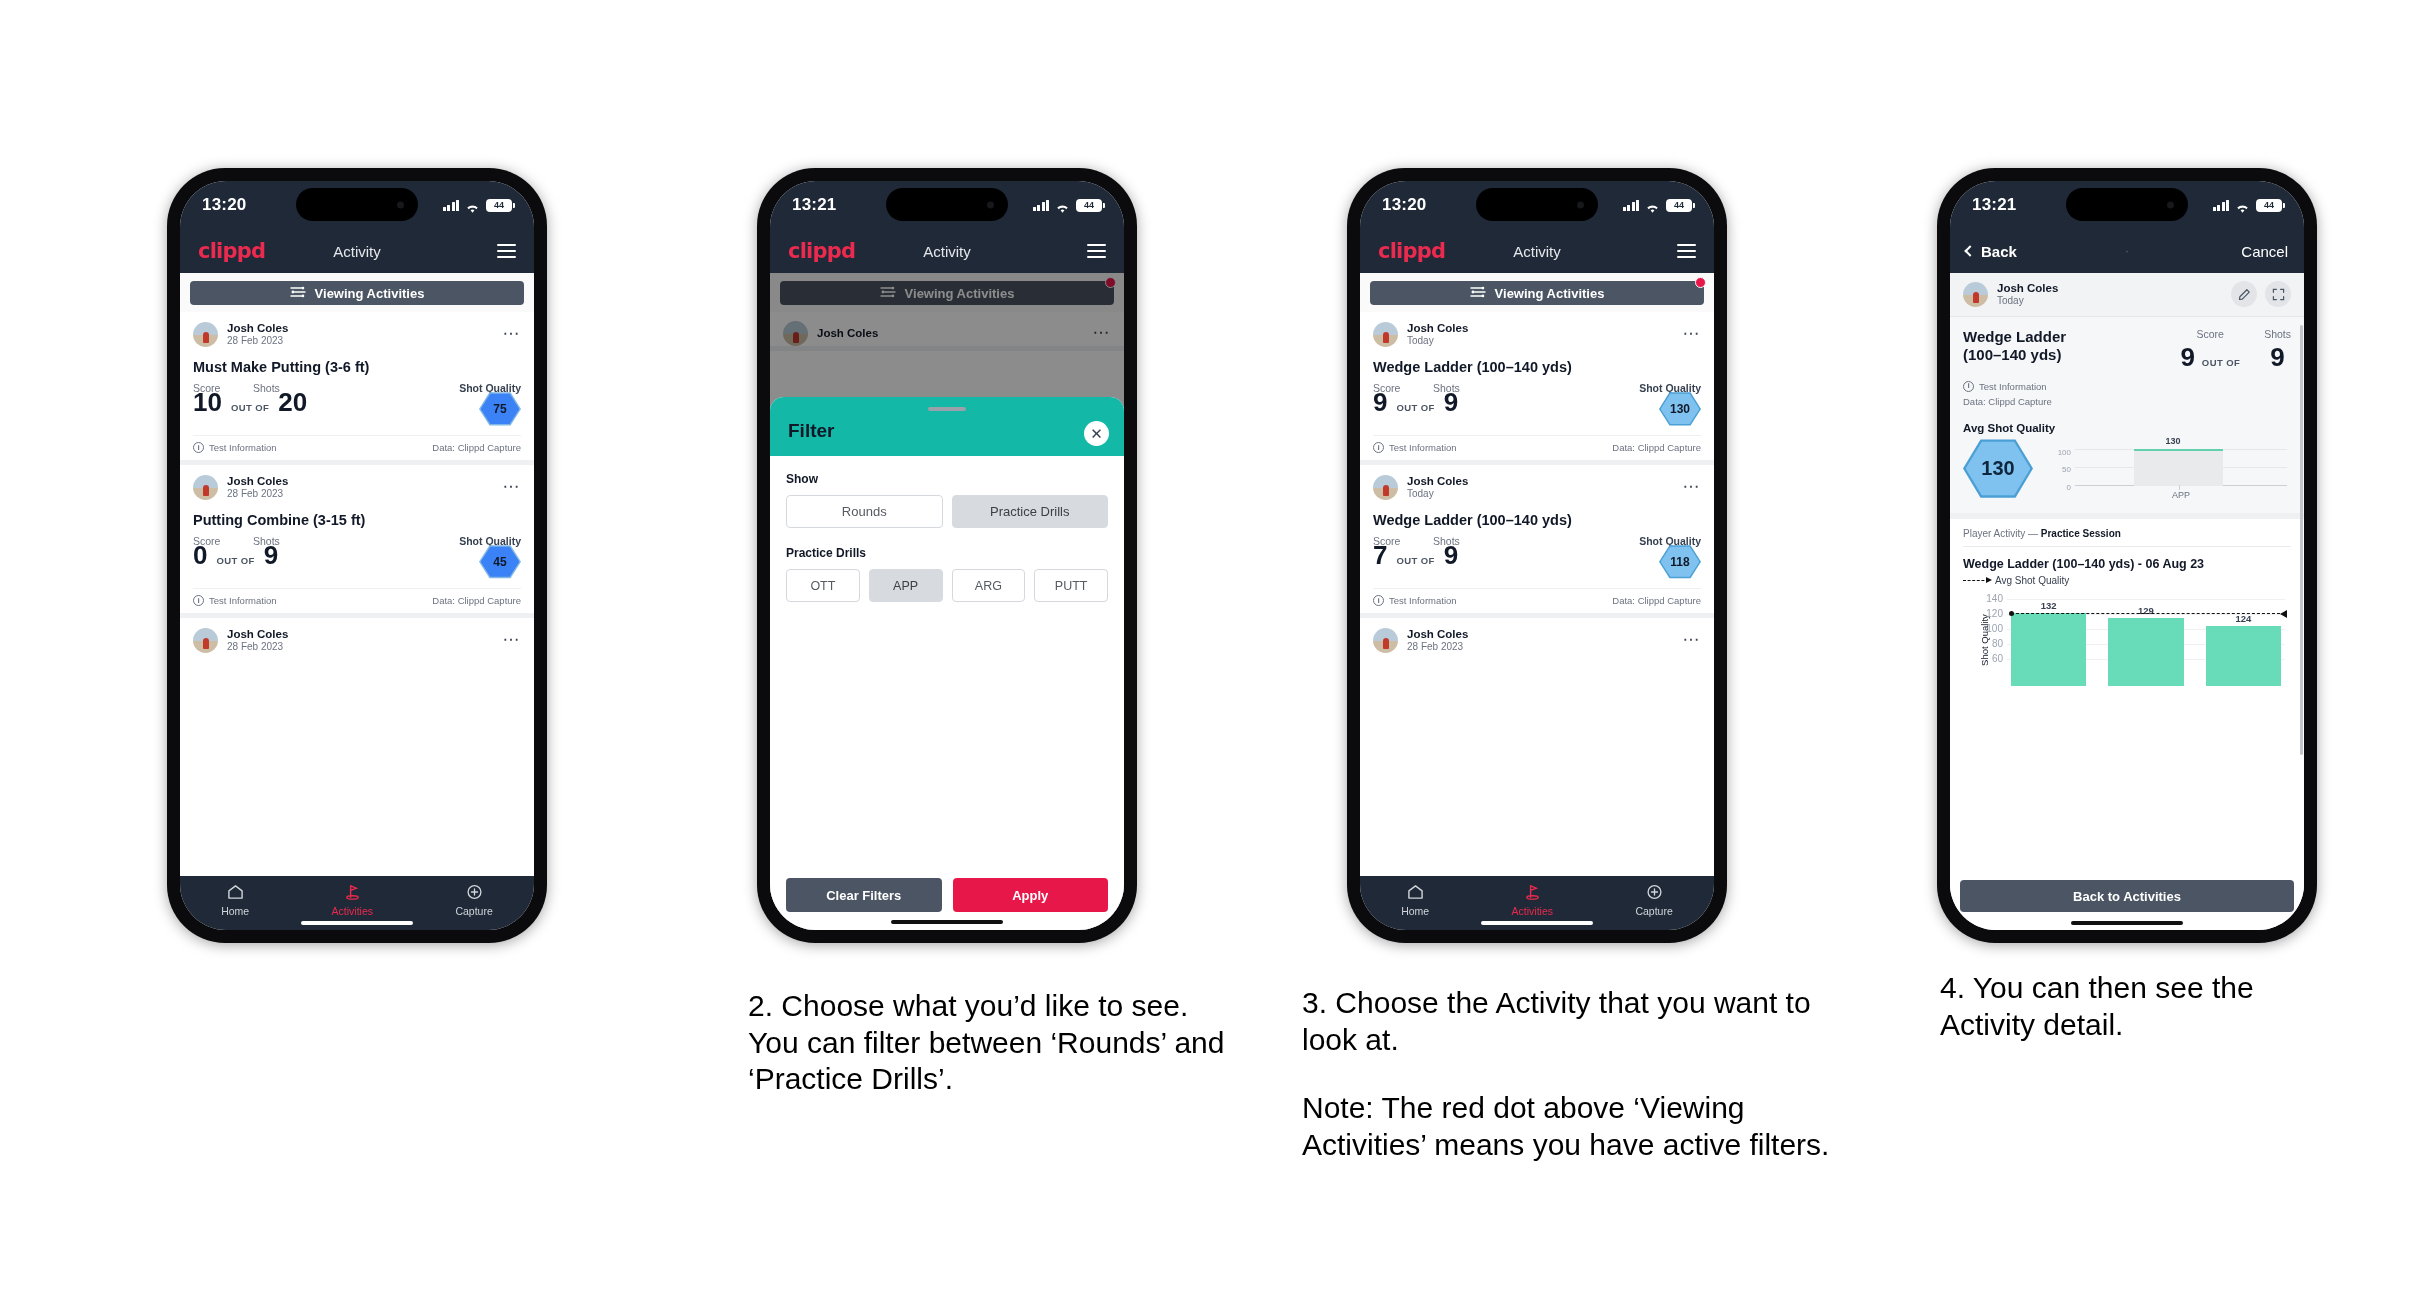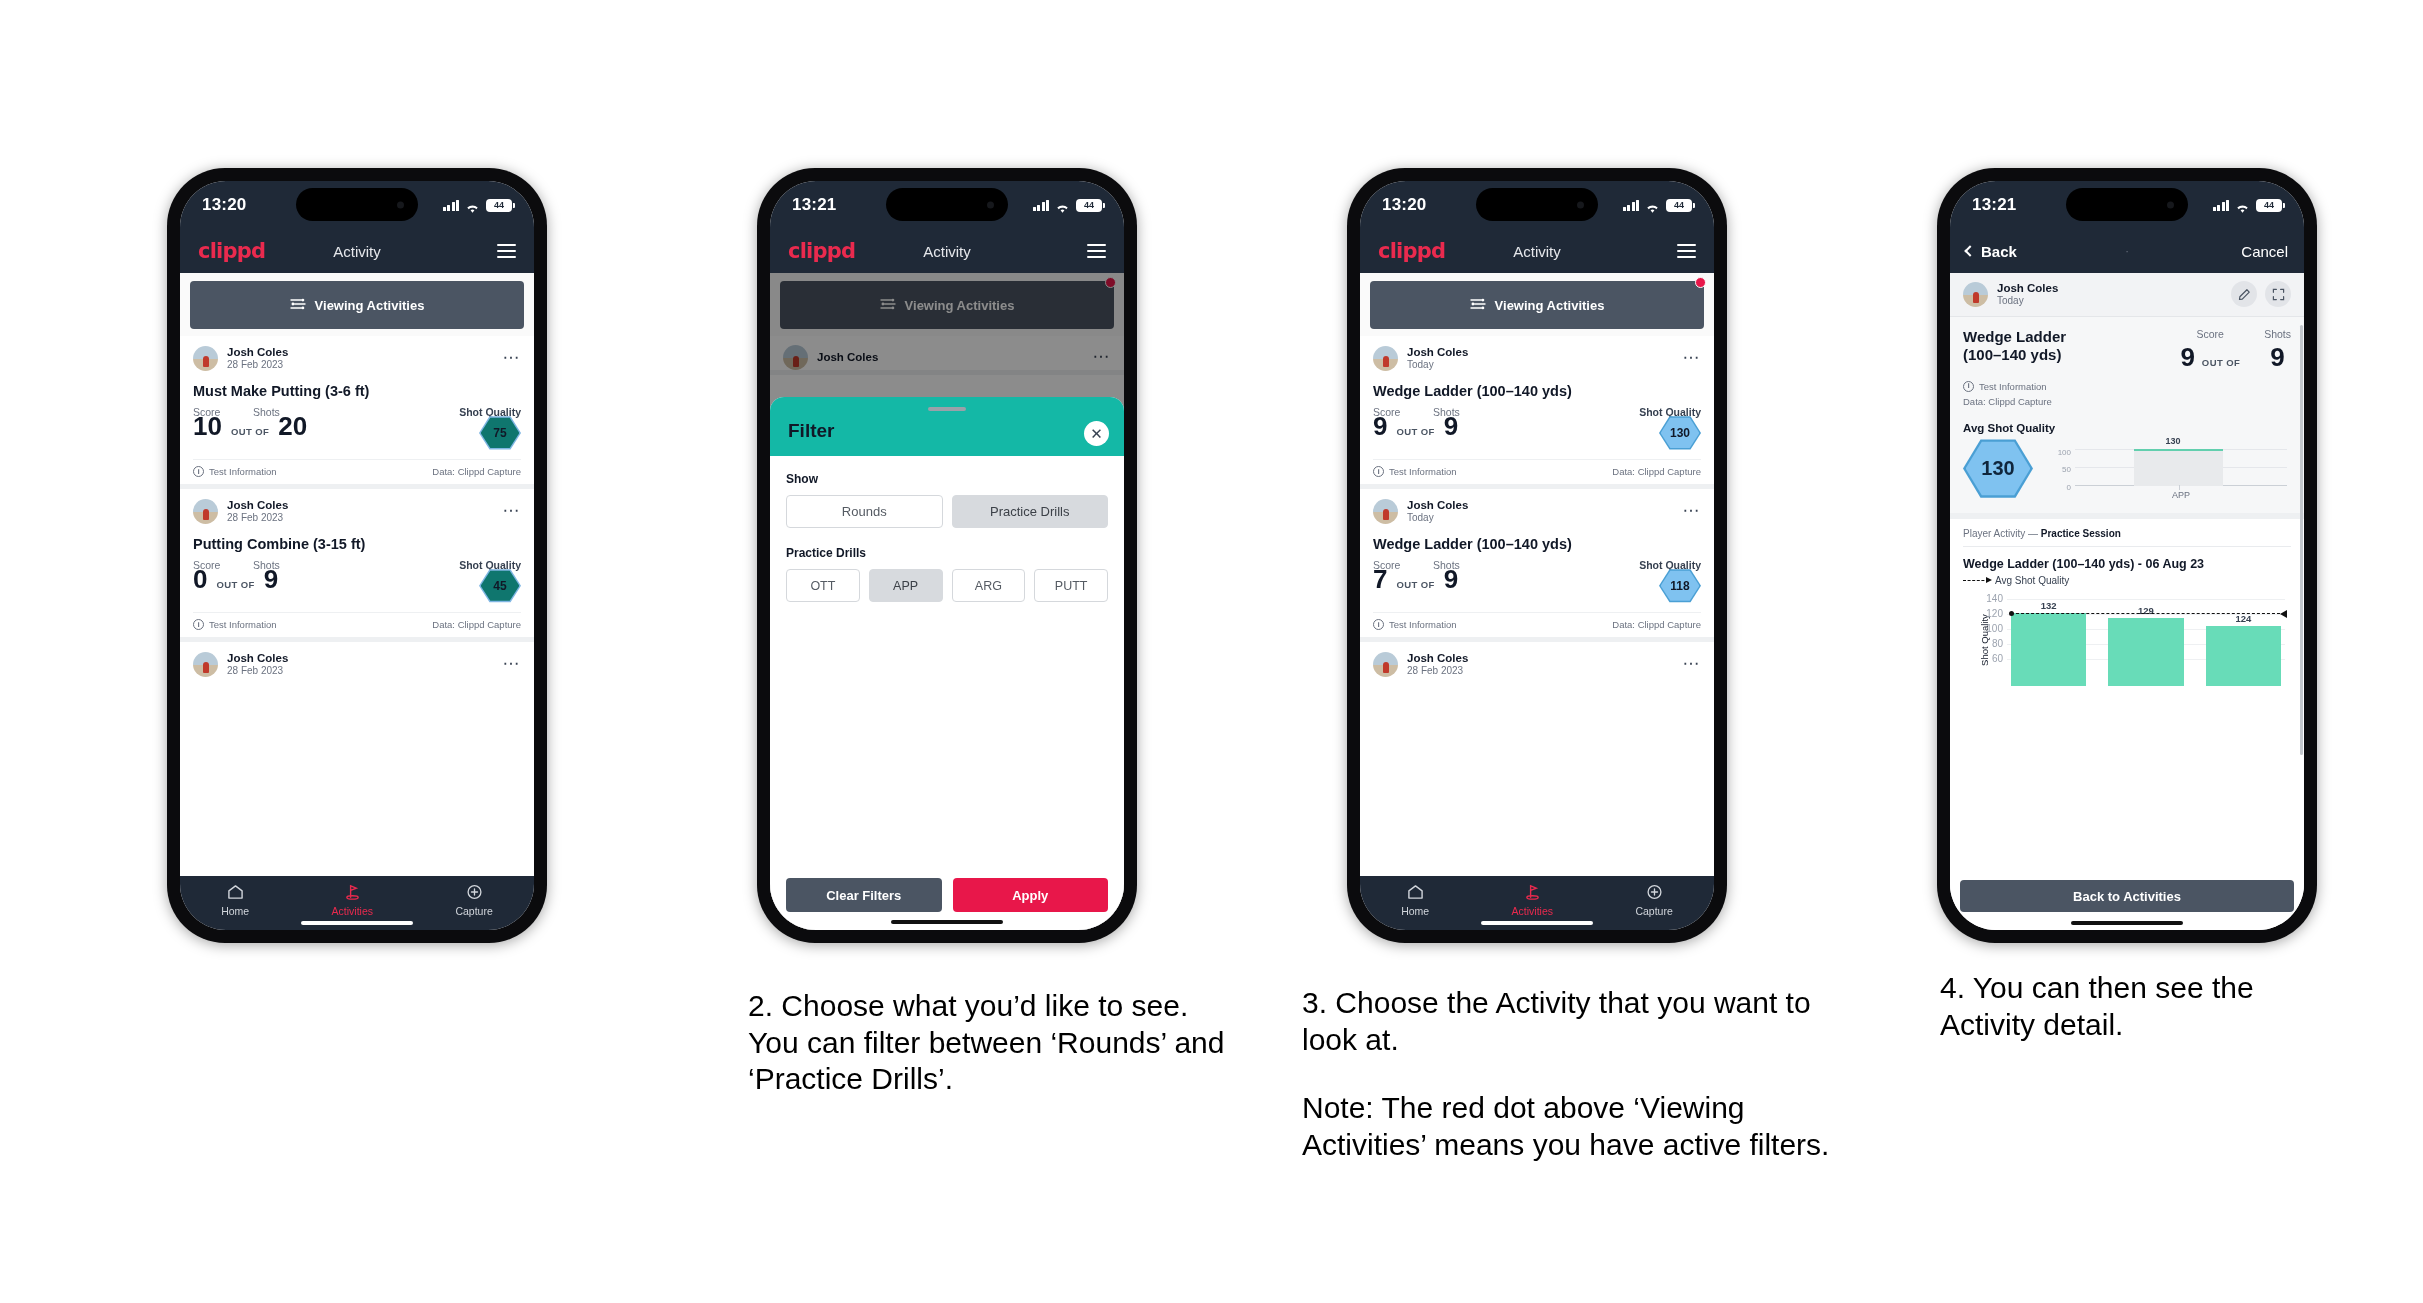--- a/index.html
+++ b/index.html
@@ -87,21 +87,21 @@
     font-size: 15px; color: #e5e7eb;
   }
   .hamburger { margin-left: auto; display: flex; flex-direction: column; gap: 3.5px; }
   .hamburger span { display: block; width: 19px; height: 2.2px; background: #fff; border-radius: 2px; }
 
   
   .appbody { flex: 1 1 auto; background: #ffffff; position: relative; overflow: hidden; }
 
   .filterbar-wrap { padding: 8px 10px 7px; background: #fafafa; position: relative; }
   .filterbar {
-    height: 48px; background: #4b5563; border-radius: 4px;
+    height: 24px; background: #4b5563; border-radius: 4px;
     display: flex; align-items: center; justify-content: center; gap: 9px;
     color: #fff; font-size: 13px; font-weight: bold;
   }
   .dot-badge {
     position: absolute; right: 8px; top: 4px;
     width: 11px; height: 11px; border-radius: 50%;
     background: #e8174a; border: 1.5px solid #fafafa;
   }
 
   
@@ -135,21 +135,21 @@
     position: relative; width: 42px; height: 36px;
   }
   .hex-outline .hb {
     position: absolute; inset: 0;
     clip-path: polygon(25% 4%, 75% 4%, 100% 50%, 75% 96%, 25% 96%, 0% 50%);
     background: #7fb6e3;
   }
   .hex-outline .hi {
     position: absolute; inset: 1.6px;
     clip-path: polygon(25% 4%, 75% 4%, 100% 50%, 75% 96%, 25% 96%, 0% 50%);
-    background: #0f766e;
+    background: #3b82f6;
     display: flex; align-items: center; justify-content: center;
     font-size: 12px; font-weight: bold; color: #111827;
   }
   .hex-outline.filled .hi { background: #7fc2f0; }
   .card-foot {
     display: flex; align-items: center;
     border-top: 1px solid #eef0f2;
     padding: 6px 0 7px;
     font-size: 9.5px; color: #6b7280;
   }

